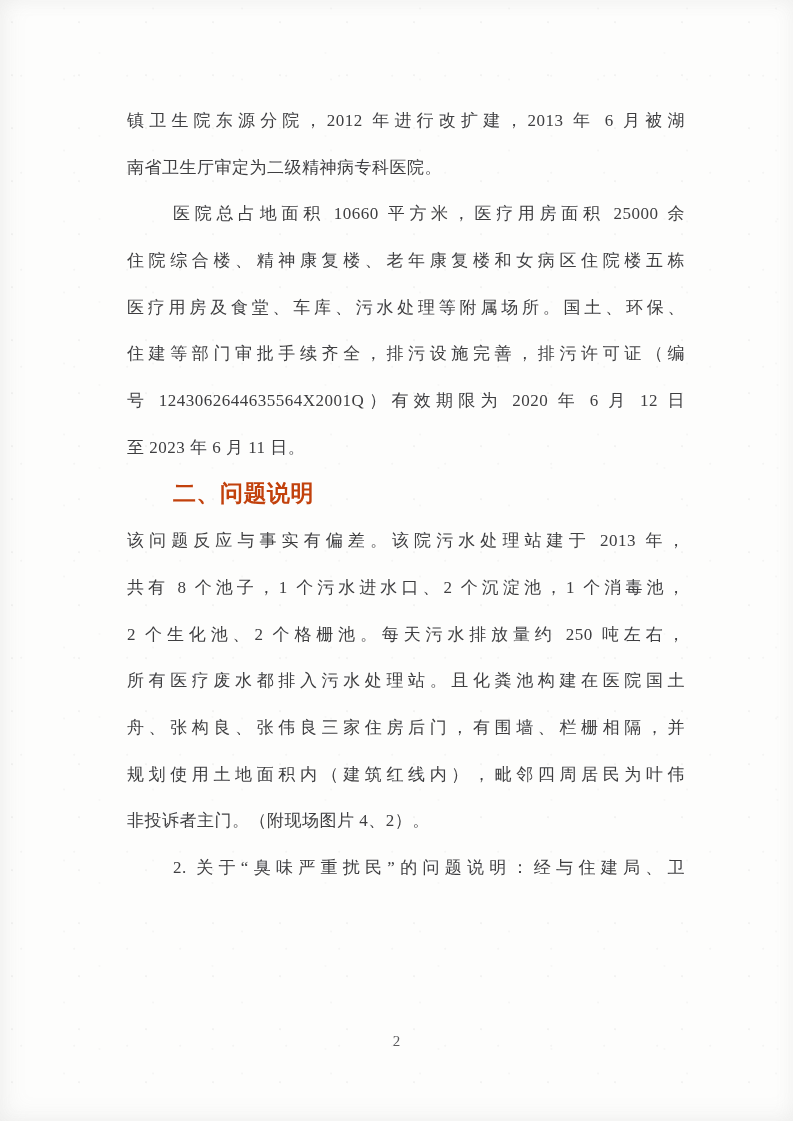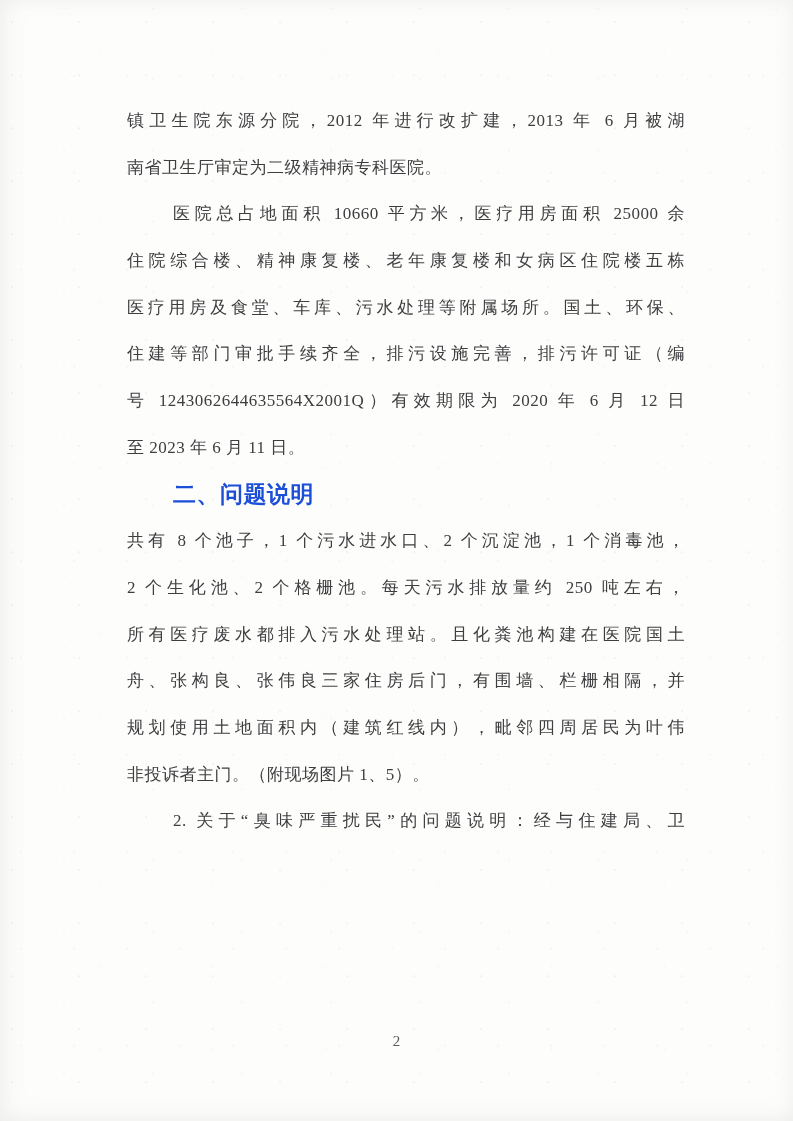--- a/index.html
+++ b/index.html
@@ -51,23 +51,23 @@
   .line.justify {
     white-space: normal;
     text-align: justify;
     text-align-last: justify;
     text-justify: inter-character;
   }
   .line.indent {
     padding-left: 46px;
   }
   .line.heading {
-    font-family: Liberation Serif, serif;
+    font-family: Liberation Mono, monospace;
     font-weight: 700;
-    color: #1d4ed8;
+    color: #c2410c;
     font-size: 23px;
   }
   .page-number {
     position: absolute;
     left: 0;
     right: 0;
     top: 1033px;
     text-align: center;
     font-size: 15px;
     color: #5a5a5c;
@@ -84,23 +84,24 @@
   <div class="text-body">
       <div class="line justify">镇卫生院东源分院，2012 年进行改扩建，2013 年 6 月被湖</div>
       <div class="line">南省卫生厅审定为二级精神病专科医院。</div>
       <div class="line indent justify">医院总占地面积 10660 平方米，医疗用房面积 25000 余</div>
       <div class="line justify">住院综合楼、精神康复楼、老年康复楼和女病区住院楼五栋</div>
       <div class="line justify">医疗用房及食堂、车库、污水处理等附属场所。国土、环保、</div>
       <div class="line justify">住建等部门审批手续齐全，排污设施完善，排污许可证（编</div>
       <div class="line justify">号 1243062644635564X2001Q）有效期限为 2020 年 6 月 12 日</div>
       <div class="line">至 2023 年 6 月 11 日。</div>
       <div class="line indent heading">二、问题说明</div>
+      <div class="line justify">该问题反应与事实有偏差。该院污水处理站建于 2013 年，</div>
       <div class="line justify">共有 8 个池子，1 个污水进水口、2 个沉淀池，1 个消毒池，</div>
       <div class="line justify">2 个生化池、2 个格栅池。每天污水排放量约 250 吨左右，</div>
       <div class="line justify">所有医疗废水都排入污水处理站。且化粪池构建在医院国土</div>
       <div class="line justify">舟、张构良、张伟良三家住房后门，有围墙、栏栅相隔，并</div>
       <div class="line justify">规划使用土地面积内（建筑红线内），毗邻四周居民为叶伟</div>
-      <div class="line">非投诉者主门。（附现场图片 1、5）。</div>
+      <div class="line">非投诉者主门。（附现场图片 4、2）。</div>
       <div class="line indent justify">2. 关于“臭味严重扰民”的问题说明：经与住建局、卫</div>
     </div>
 
   <div class="page-number">2</div>
 </div>
 
 </body></html>

